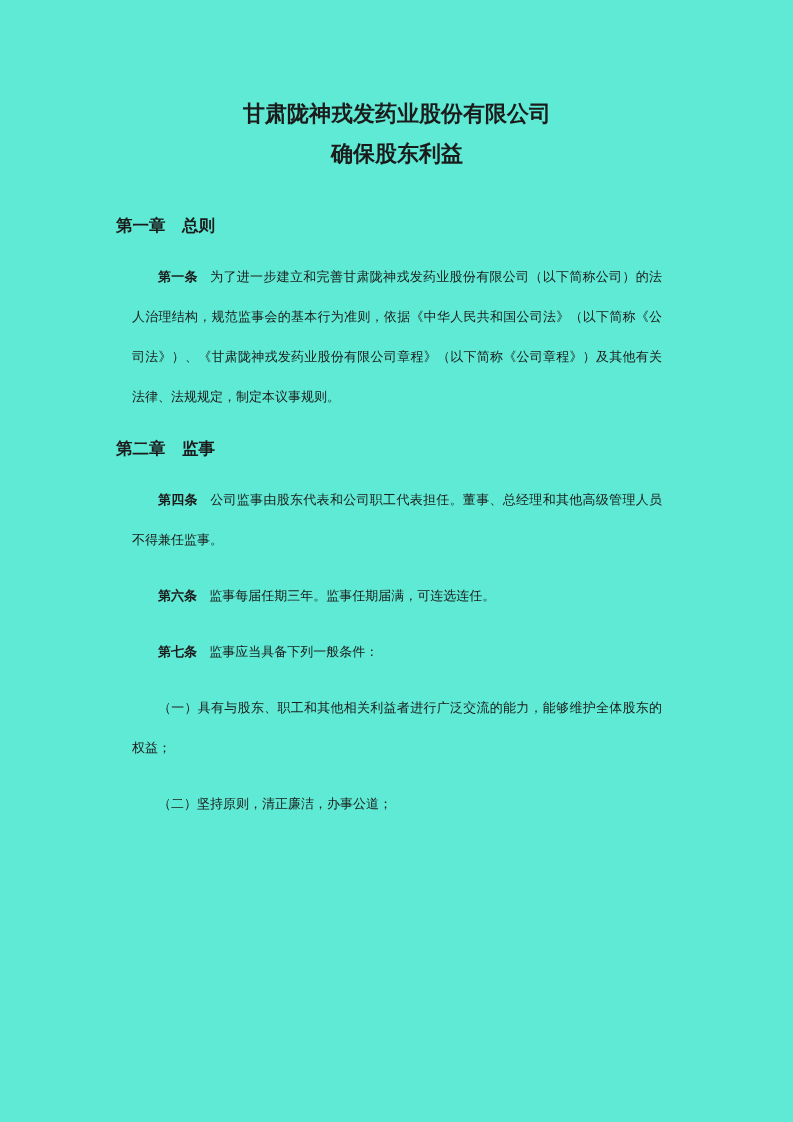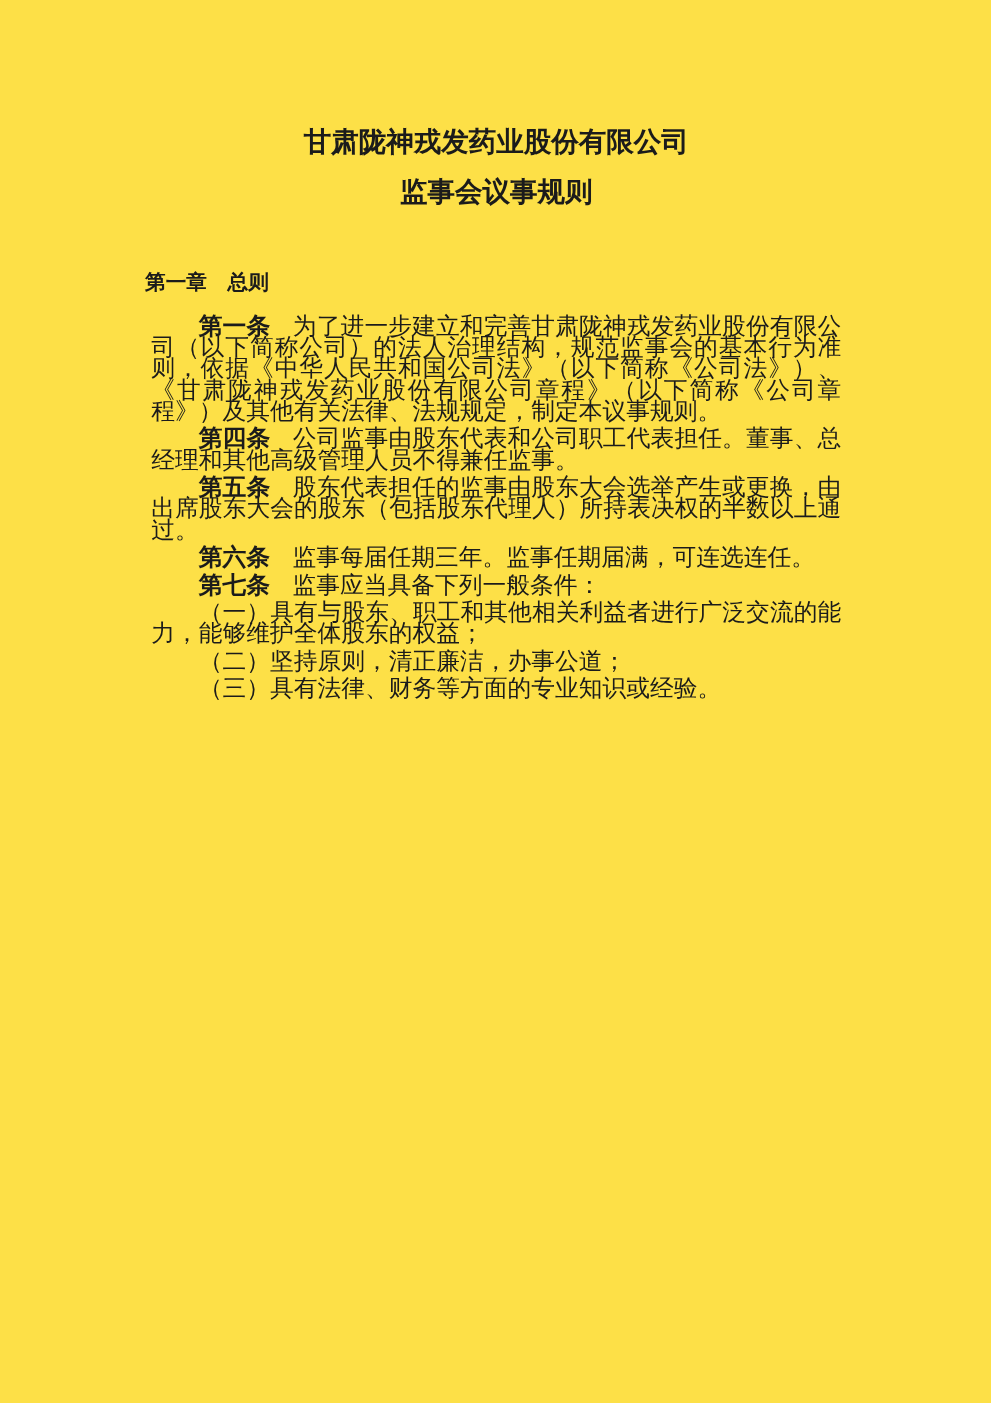--- a/index.html
+++ b/index.html
@@ -6,21 +6,21 @@
     margin: 0;
     padding: 0;
     background: #ffffff;
   }
   .page {
     position: relative;
     width: 793px;
     height: 1122px;
     box-sizing: border-box;
     padding: 94px 115px 0 116px;
-    background: #fde047;
+    background: #5eead4;
     color: #1b1b1b;
     font-family: "Liberation Serif", "DejaVu Serif", serif;
     overflow: hidden;
   }
   .title-block {
     margin-bottom: 36px;
   }
   .doc-title {
     font-size: 22px;
     font-weight: bold;
@@ -28,60 +28,59 @@
     text-align: center;
     white-space: nowrap;
   }
   .chapter-heading {
     font-size: 16.5px;
     font-weight: bold;
     line-height: 31px;
     margin: 11px 0 12px 0;
   }
   .clause {
-    margin: 5px;
-    font-size: 19px;
-    line-height: 17px;
+    margin: 16px;
+    font-size: 13px;
+    line-height: 40px;
     text-align: justify;
     text-indent: 2em;
   }
   .clause-label {
     font-weight: bold;
     margin-right: 0.95em;
   }
 </style>
 </head>
 <body>
 
 <main class="page">
   <header class="title-block">
     <div class="doc-title">甘肃陇神戎发药业股份有限公司</div>
-    <div class="doc-title">监事会议事规则</div>
+    <div class="doc-title">确保股东利益</div>
   </header>
   <section class="doc-body" id="doc-body">
   <div class="chapter">
     <h2 class="chapter-heading">第一章　总则</h2>
 
   <p class="clause"><b class="clause-label">第一条</b><span class="clause-text">为了进一步建立和完善甘肃陇神戎发药业股份有限公司（以下简称公司）的法人治理结构，规范监事会的基本行为准则，依据《中华人民共和国公司法》（以下简称《公司法》）、《甘肃陇神戎发药业股份有限公司章程》（以下简称《公司章程》）及其他有关法律、法规规定，制定本议事规则。</span></p>
 
 
 </div>
 
   <div class="chapter">
+    <h2 class="chapter-heading">第二章　监事</h2>
 
   <p class="clause"><b class="clause-label">第四条</b><span class="clause-text">公司监事由股东代表和公司职工代表担任。董事、总经理和其他高级管理人员不得兼任监事。</span></p>
 
-  <p class="clause"><b class="clause-label">第五条</b><span class="clause-text">股东代表担任的监事由股东大会选举产生或更换，由出席股东大会的股东（包括股东代理人）所持表决权的半数以上通过。</span></p>
 
 
   <p class="clause"><b class="clause-label">第六条</b><span class="clause-text">监事每届任期三年。监事任期届满，可连选连任。</span></p>
 
   <p class="clause"><b class="clause-label">第七条</b><span class="clause-text">监事应当具备下列一般条件：</span></p>
 
   <p class="clause"><span class="clause-text">（一）具有与股东、职工和其他相关利益者进行广泛交流的能力，能够维护全体股东的权益；</span></p>
 
   <p class="clause"><span class="clause-text">（二）坚持原则，清正廉洁，办事公道；</span></p>
 
-  <p class="clause"><span class="clause-text">（三）具有法律、财务等方面的专业知识或经验。</span></p>
 
 </div>
 </section>
 </main>
 
 </body></html>

